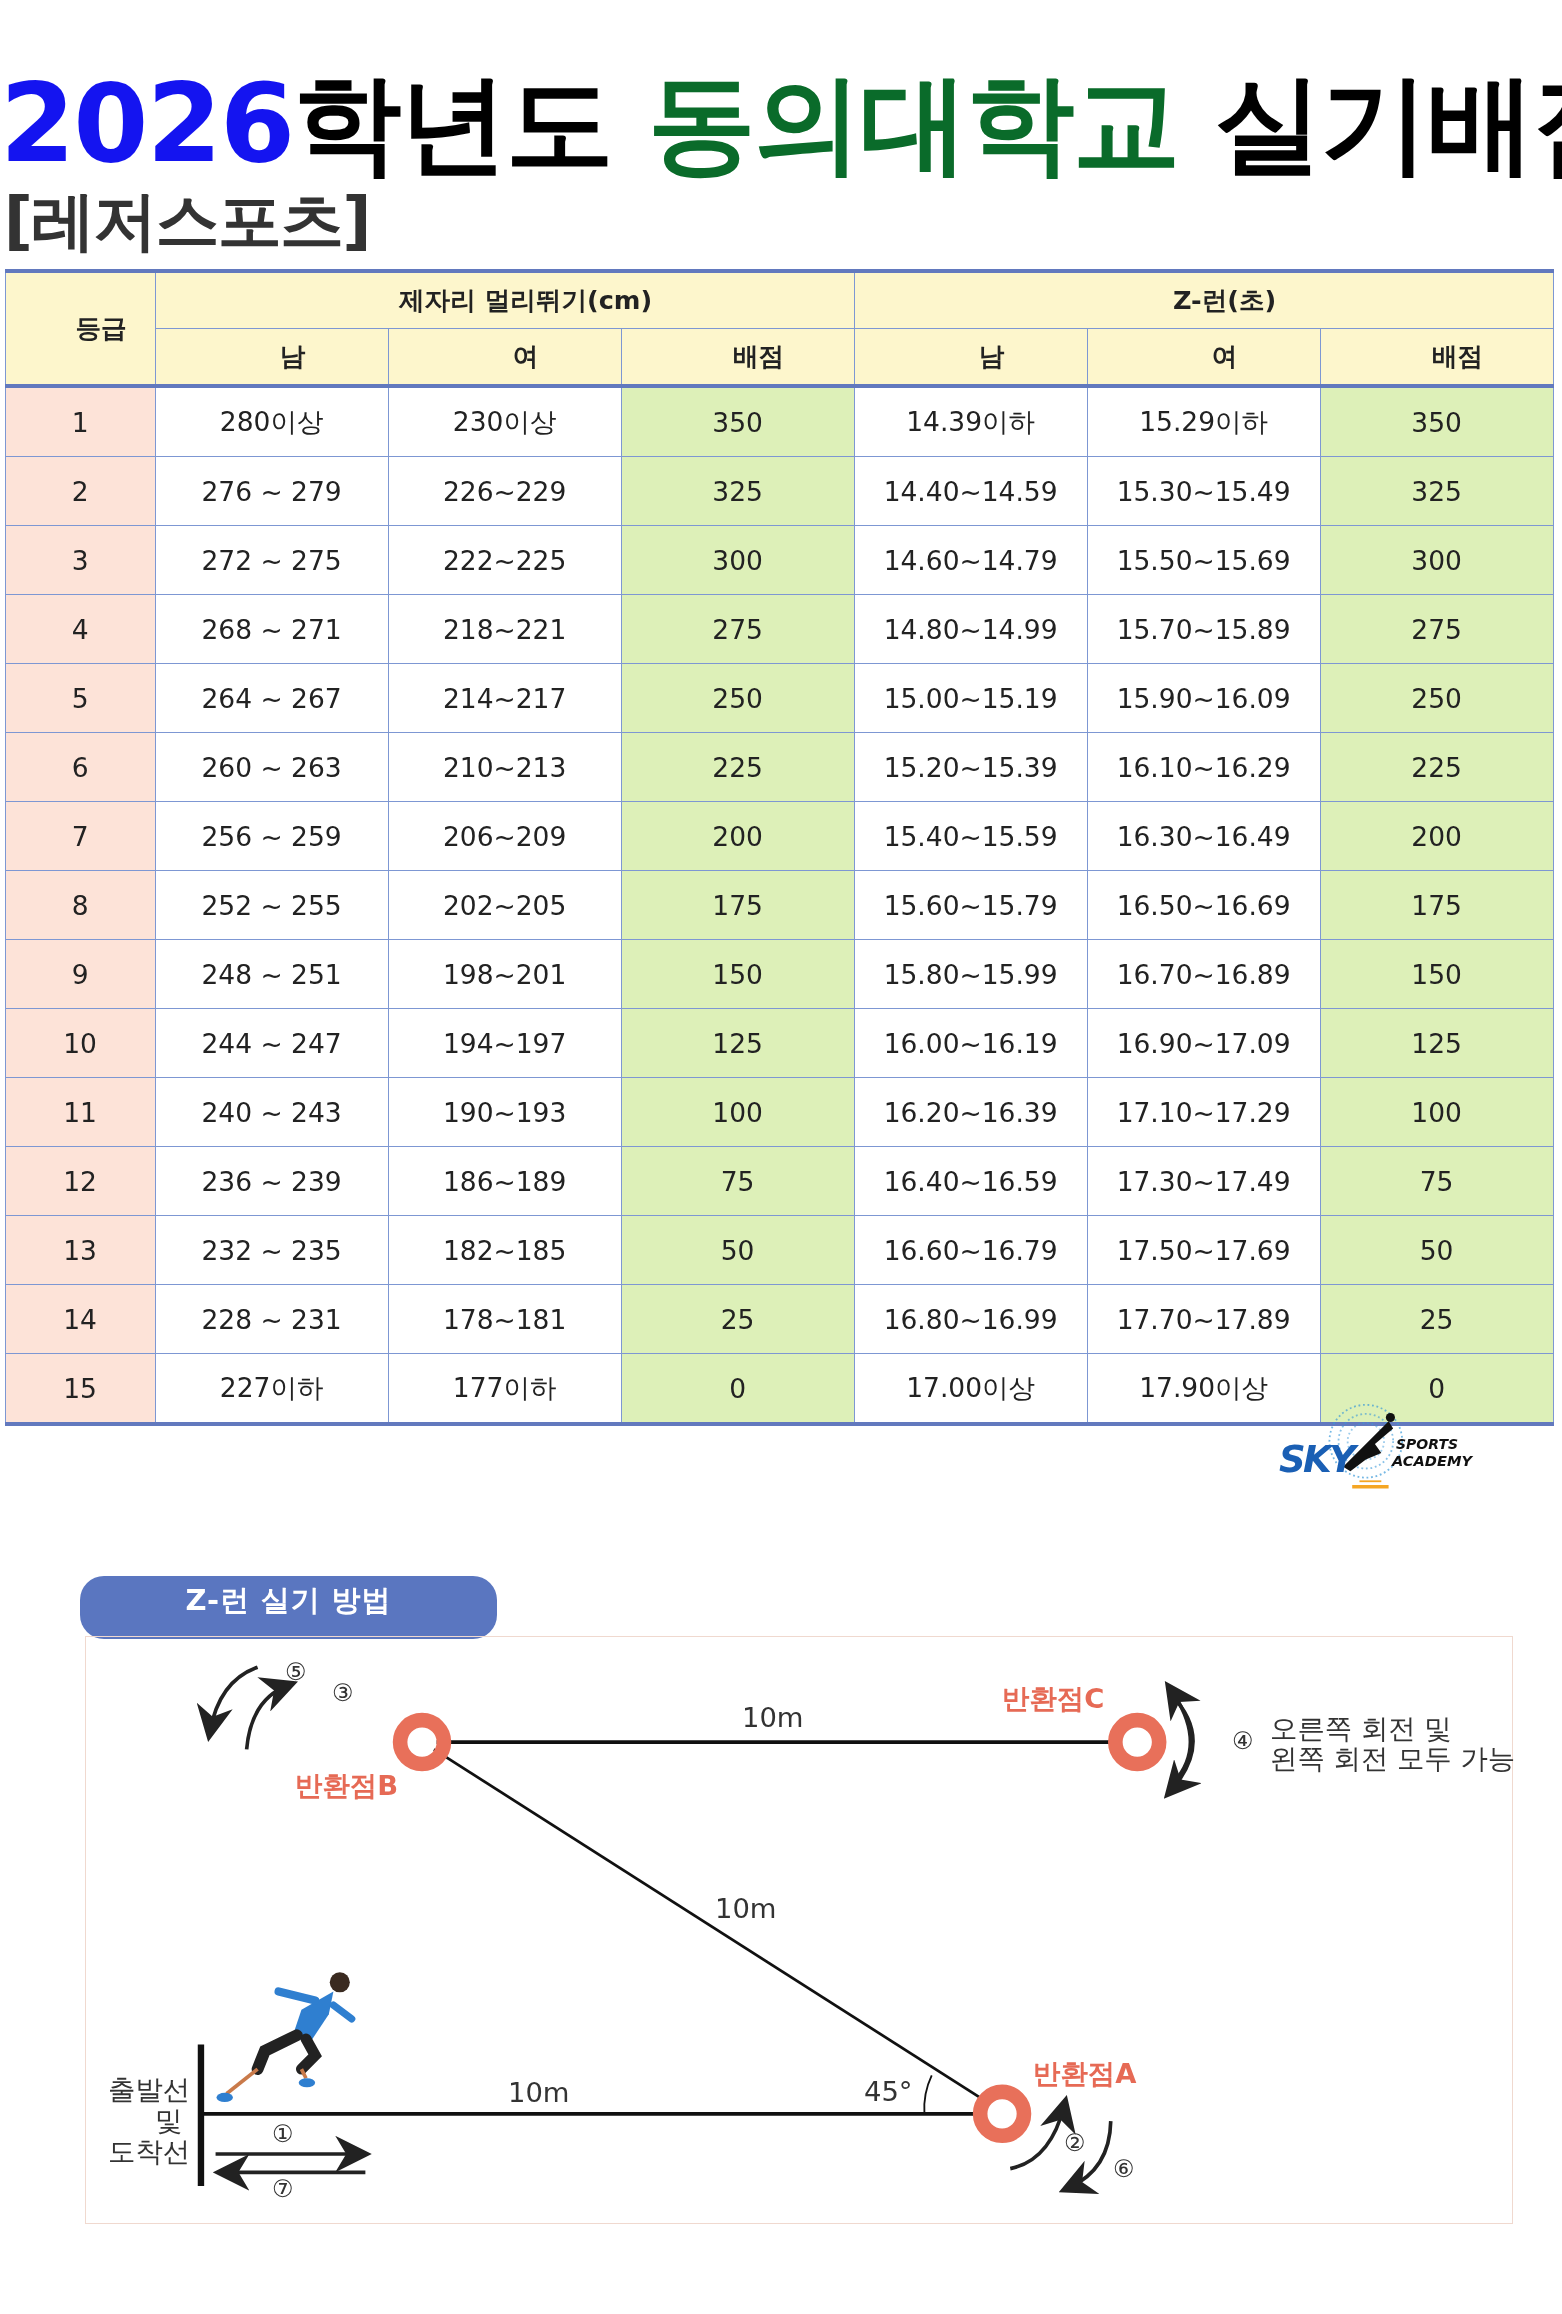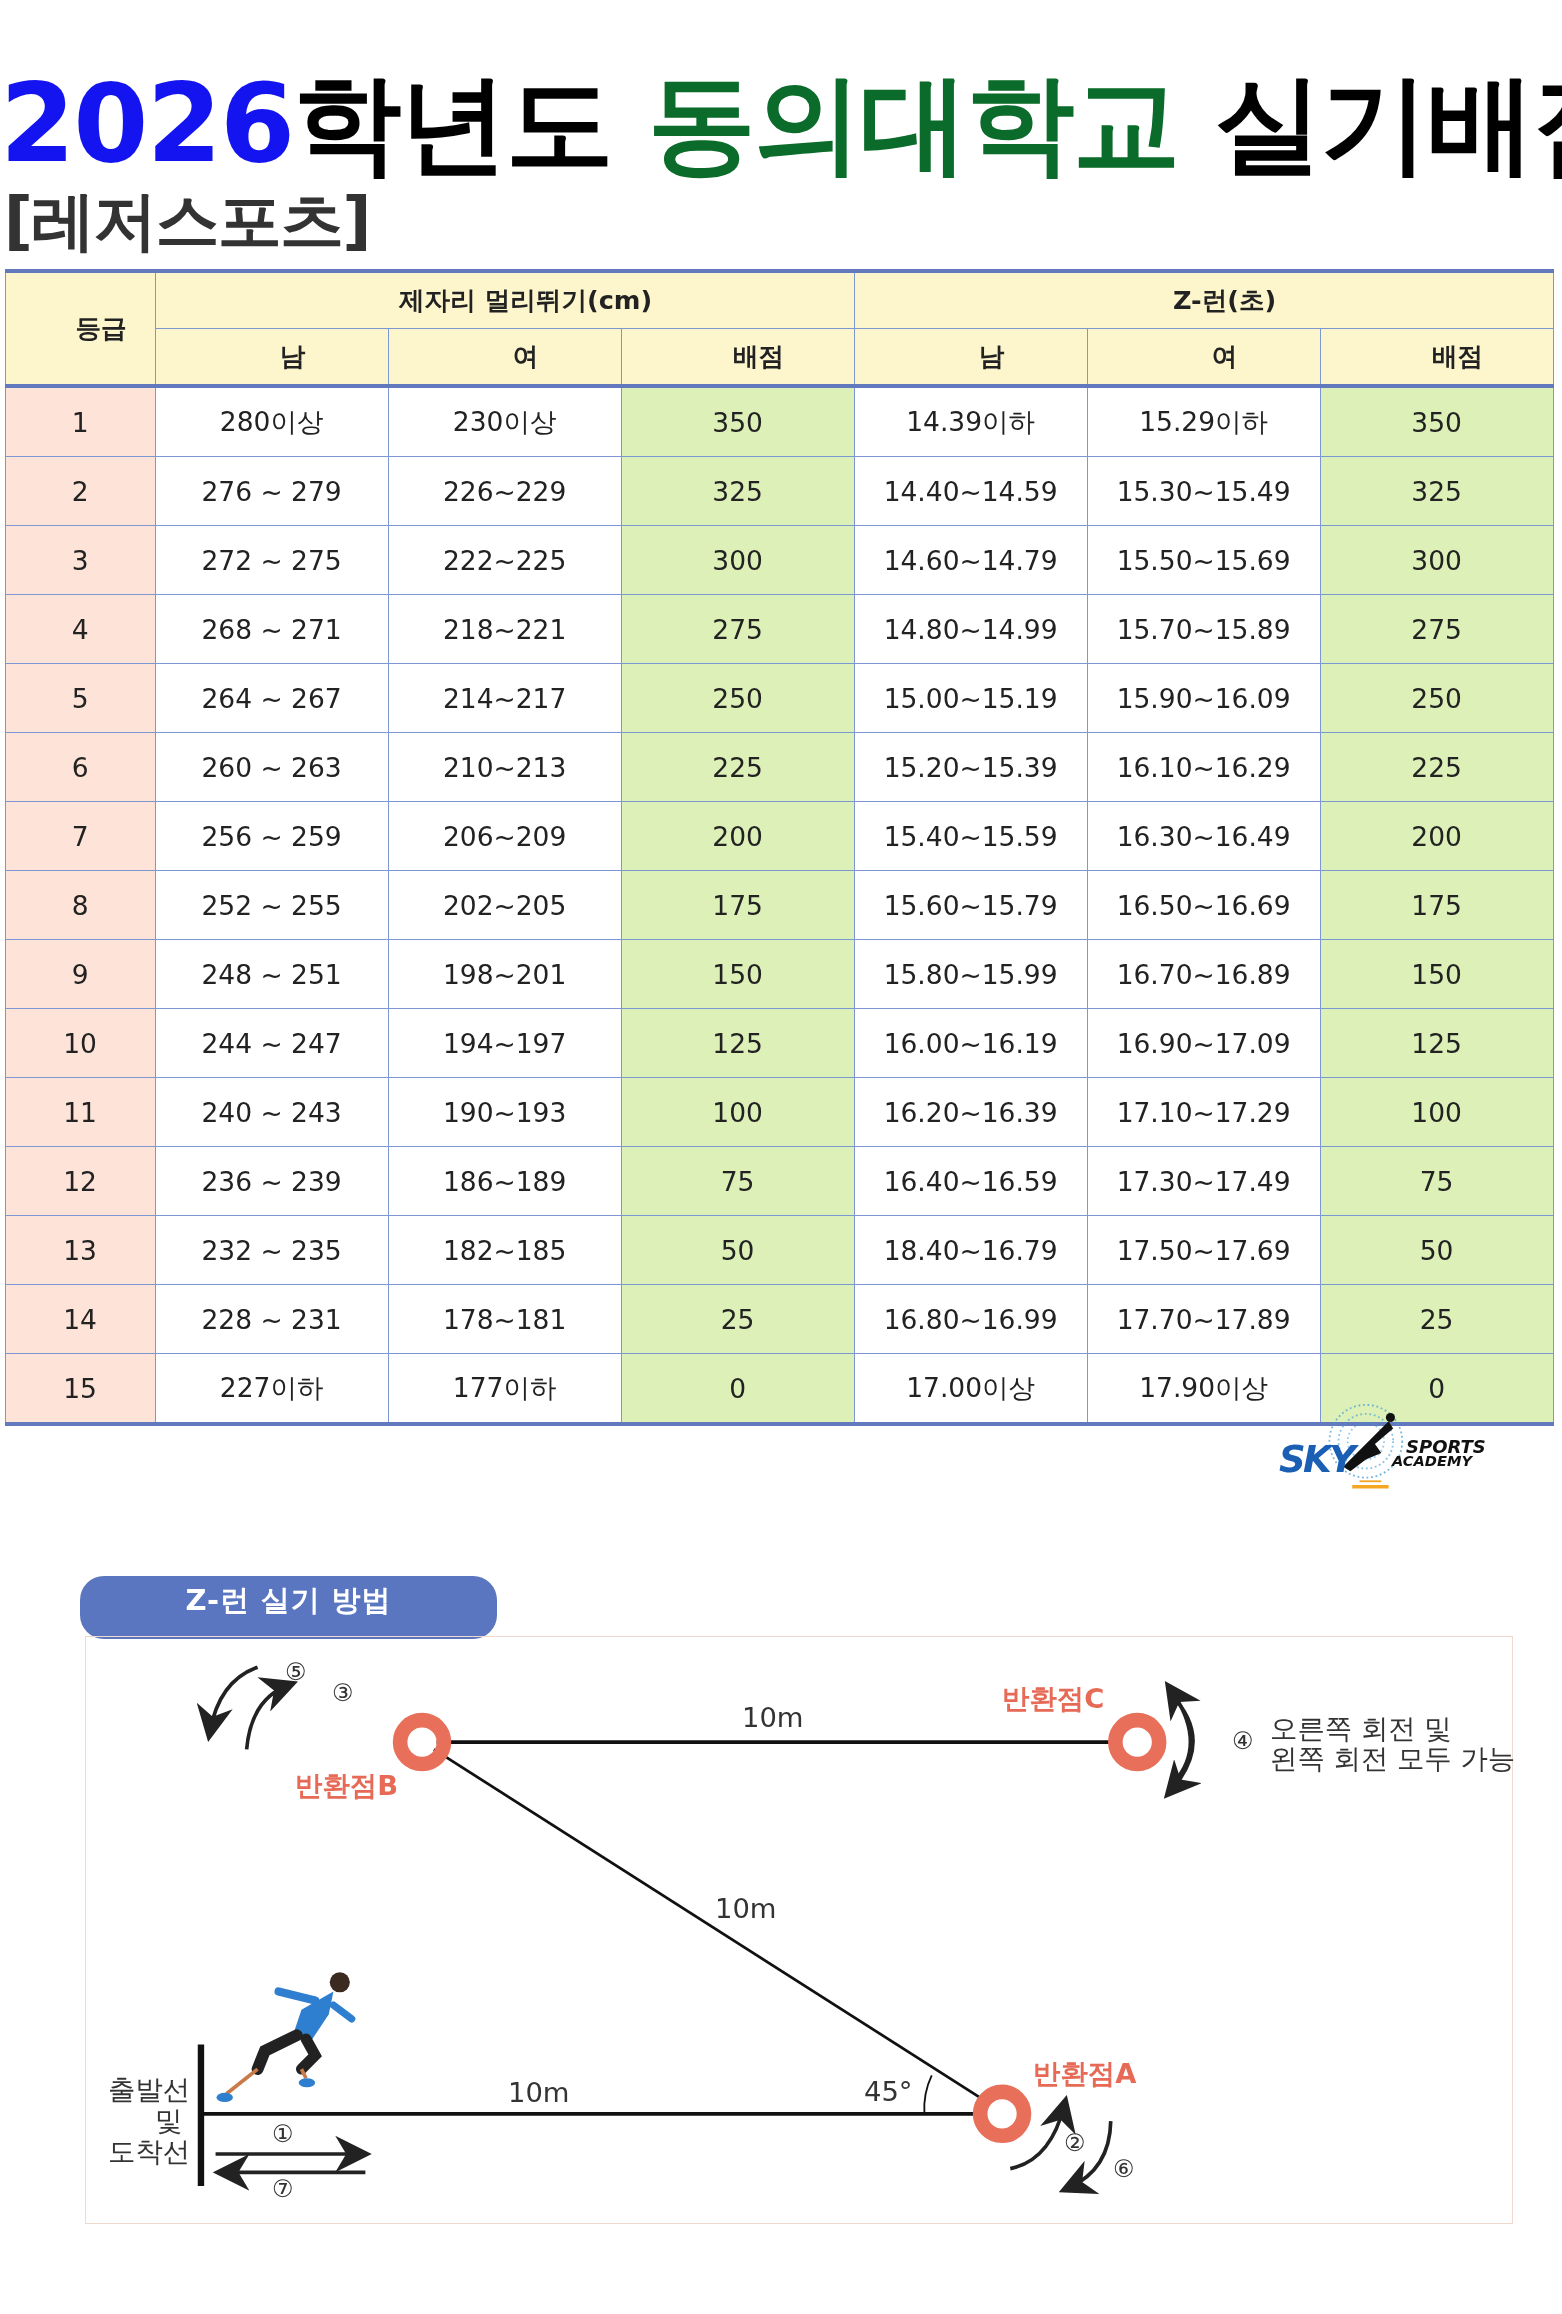--- a/index.html
+++ b/index.html
@@ -166,21 +166,21 @@
         <td class="pts">75</td>
         <td class="val">16.40~16.59</td>
         <td class="val">17.30~17.49</td>
         <td class="pts">75</td>
       </tr>
     <tr>
         <td class="grade">13</td>
         <td class="val">232 ~ 235</td>
         <td class="val">182~185</td>
         <td class="pts">50</td>
-        <td class="val">18.40~16.79</td>
+        <td class="val">16.60~16.79</td>
         <td class="val">17.50~17.69</td>
         <td class="pts">50</td>
       </tr>
     <tr>
         <td class="grade">14</td>
         <td class="val">228 ~ 231</td>
         <td class="val">178~181</td>
         <td class="pts">25</td>
         <td class="val">16.80~16.99</td>
         <td class="val">17.70~17.89</td>
@@ -202,21 +202,21 @@
   <svg width="201" height="91" viewBox="0 0 220 100">
     <circle cx="95" cy="42" r="40" fill="none" stroke="#3a9ad9" stroke-width="2" stroke-dasharray="2 3" opacity="0.7"></circle>
     <circle cx="95" cy="42" r="30" fill="none" stroke="#3a9ad9" stroke-width="2" stroke-dasharray="2 3" opacity="0.6"></circle>
     <circle cx="95" cy="42" r="20" fill="none" stroke="#3a9ad9" stroke-width="2" stroke-dasharray="2 3" opacity="0.5"></circle>
     <path d="M70 70 L95 45 L120 20 L125 28 L105 45 L112 55 L95 62 L78 75 Z" fill="#111"></path>
     <circle cx="122" cy="16" r="5" fill="#111"></circle>
     <path d="M80 92 L120 92" stroke="#f5a623" stroke-width="4"></path>
     <path d="M88 86 L112 86" stroke="#f5a623" stroke-width="2"></path>
   </svg>
   <span style="position:absolute;left:0;top:35px;font-size:37px;font-weight:bold;font-style:italic;color:#1a5fb4;letter-spacing:-2.7px;">SKY</span>
-  <span style="position:absolute;left:127px;top:33px;font-size:18px;font-weight:bold;font-style:italic;color:#111;">SPORTS</span>
+  <span style="position:absolute;left:117px;top:33px;font-size:14px;font-weight:bold;font-style:italic;color:#111;">SPORTS</span>
   <span style="position:absolute;left:113px;top:49px;font-size:14.6px;font-weight:bold;font-style:italic;color:#111;text-align:center;">ACADEMY</span>
 </div>
 
 <div class="pill">Z-런 실기 방법</div>
 <div class="frame"></div>
 
 <svg class="diagram" width="1562" height="2314" viewBox="0 0 1710 2533">
   <defs>
     <marker id="ah" markerWidth="10" markerHeight="10" refX="7" refY="5" orient="auto">
       <path d="M0,0 L10,5 L0,10 L3,5 Z" fill="#222"></path>

